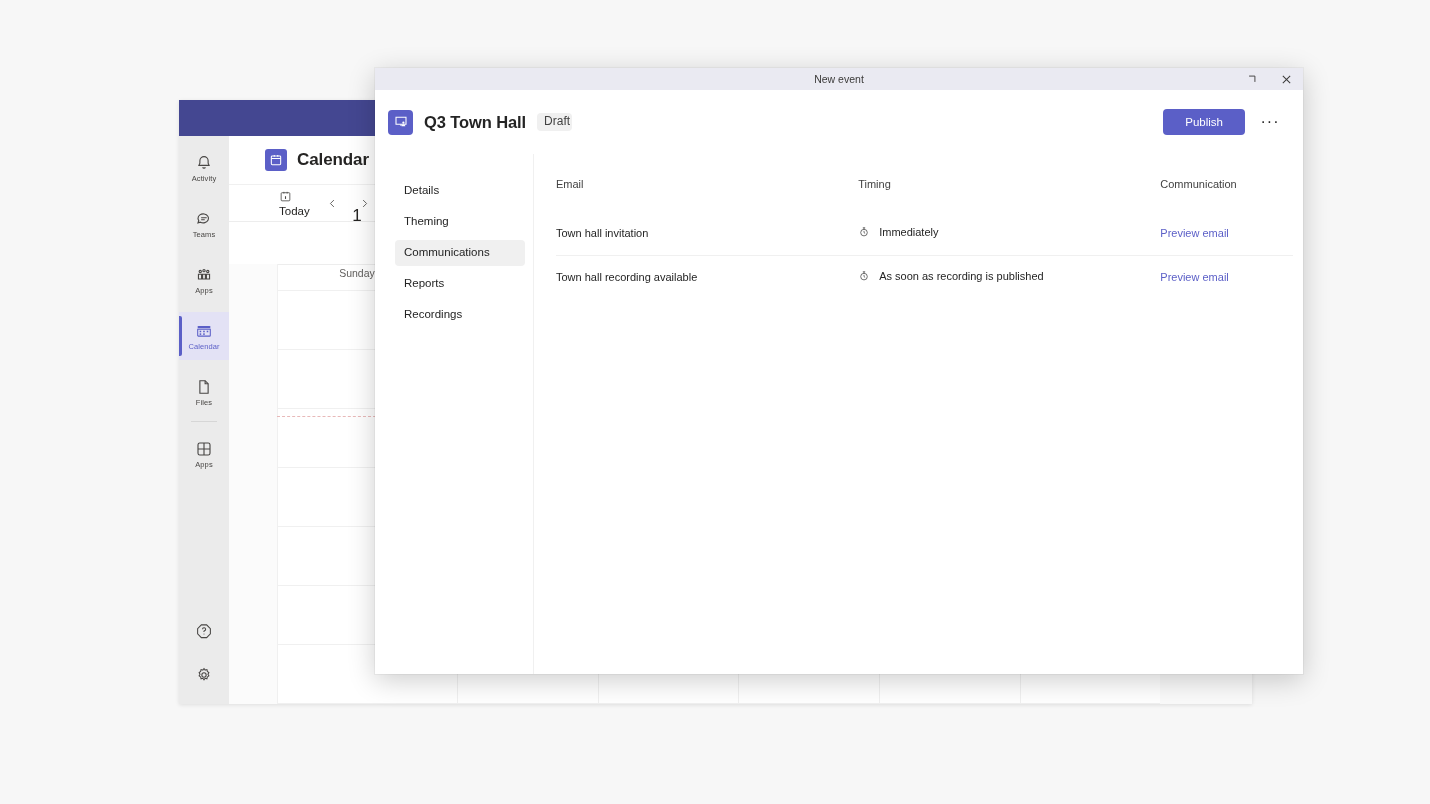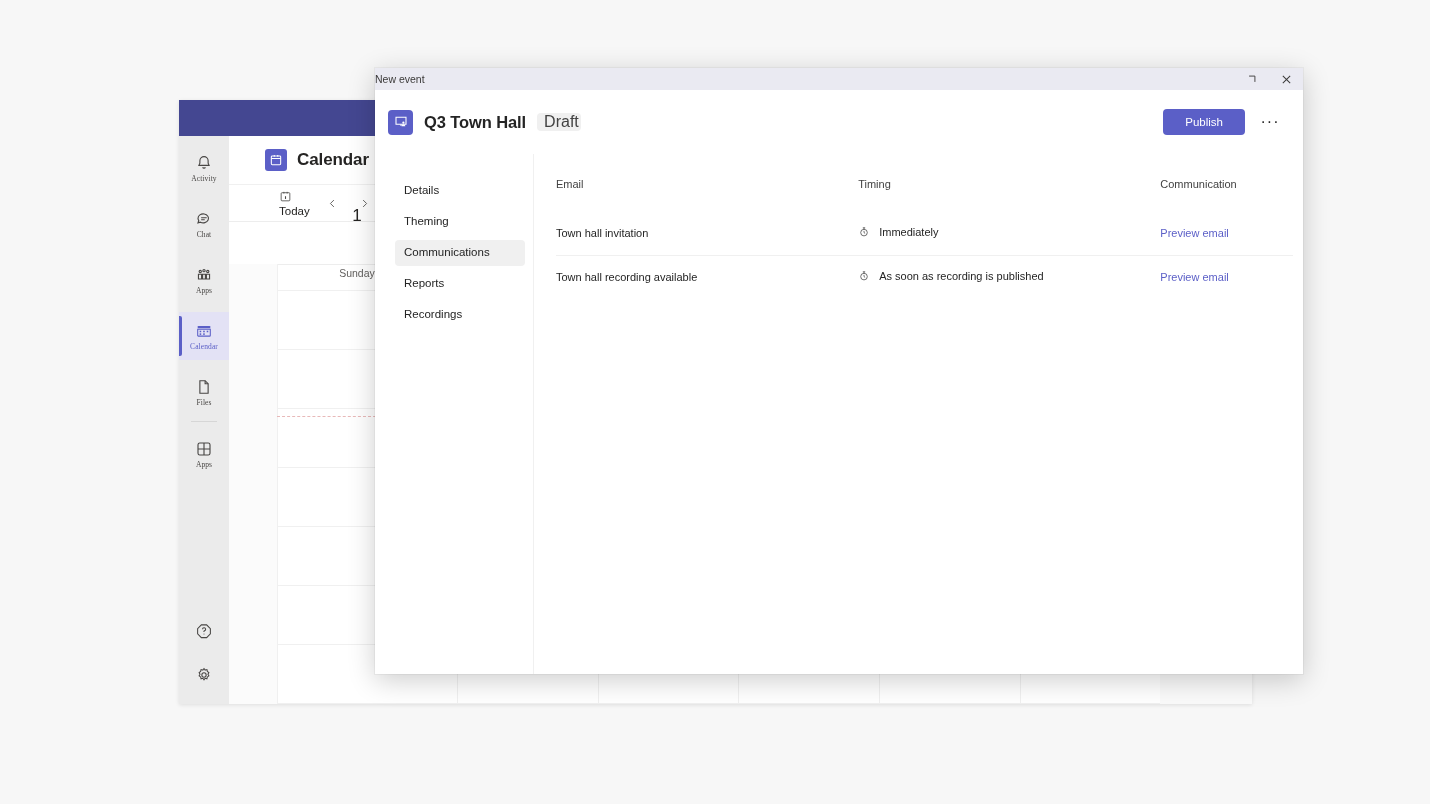--- a/index.html
+++ b/index.html
@@ -45,21 +45,20 @@
     background: #ffffff;
   }
 
   
   #app-rail {
     position: absolute;
     left: 0; top: 0;
     width: 50px;
     height: 568px;
     background: #ebebeb;
-    font-family: Liberation Serif, serif;
   }
   .rail-item {
     position: relative;
     width: 50px;
     height: 48px;
     margin-top: 8px;
     display: flex;
     flex-direction: column;
     align-items: center;
     justify-content: center;
@@ -239,20 +238,21 @@
     box-shadow: 0 6px 26px rgba(0,0,0,0.20), 0 0 0 1px rgba(0,0,0,0.04);
   }
   #dialog-titlebar {
     position: absolute;
     left: 0; top: 0;
     width: 928px;
     height: 22px;
     background: #eaeaf2;
     display: flex;
     align-items: center;
+    justify-content: center;
   }
   #dialog-title-text {
     font-size: 10.5px;
     color: #3b3a39;
   }
   #titlebar-controls {
     position: absolute;
     right: 0; top: 0;
     height: 22px;
     display: flex;
@@ -287,21 +287,21 @@
     font-size: 16.5px;
     font-weight: bold;
     color: #242424;
     margin-left: 11px;
     letter-spacing: -0.1px;
   }
   #draft-badge {
     margin-left: 11px;
     background: #f0f0f0;
     color: #424242;
-    font-size: 16px;
+    font-size: 12px;
     border-radius: 4px;
     padding: 3px 2px 4px 7px;
     line-height: 11px;
   }
   #header-right {
     margin-left: auto;
     display: flex;
     align-items: center;
   }
   #publish-button {
@@ -406,21 +406,21 @@
           <span class="rail-label">Activity</span>
         </div>
 
         <div class="rail-item">
           <span class="rail-icon">
             <svg width="18" height="18" viewBox="0 0 24 24" fill="none" stroke="currentColor" stroke-width="1.5">
               <path d="M4 11.2a7 6 0 1 1 3.2 5l-3.2.9 1-3.1a5.8 5.8 0 0 1-1-2.8z"></path>
               <path d="M8.2 10.4h7.4M8.2 13h4.8"></path>
             </svg>
           </span>
-          <span class="rail-label">Chat</span>
+          <span class="rail-label">Teams</span>
         </div>
 
         <div class="rail-item">
           <span class="rail-icon">
             <svg width="18" height="18" viewBox="0 0 24 24" fill="none" stroke="currentColor" stroke-width="1.5">
               <circle cx="7" cy="7.3" r="1.5"></circle>
               <circle cx="12" cy="6.2" r="1.5"></circle>
               <circle cx="17" cy="7.3" r="1.5"></circle>
               <path d="M4.6 11h4.2v6.4H4.6zM10.1 11h3.8v6.4h-3.8zM15.2 11h4.2v6.4h-4.2z"></path>
             </svg>

